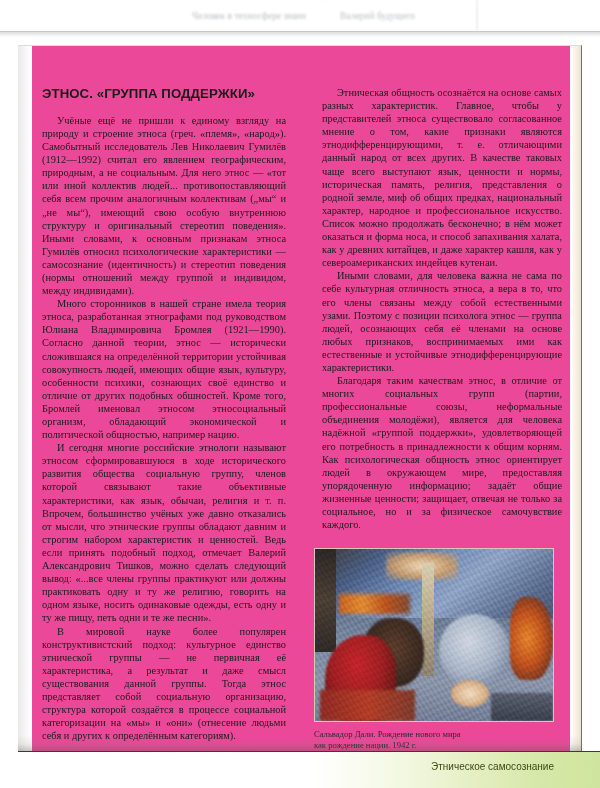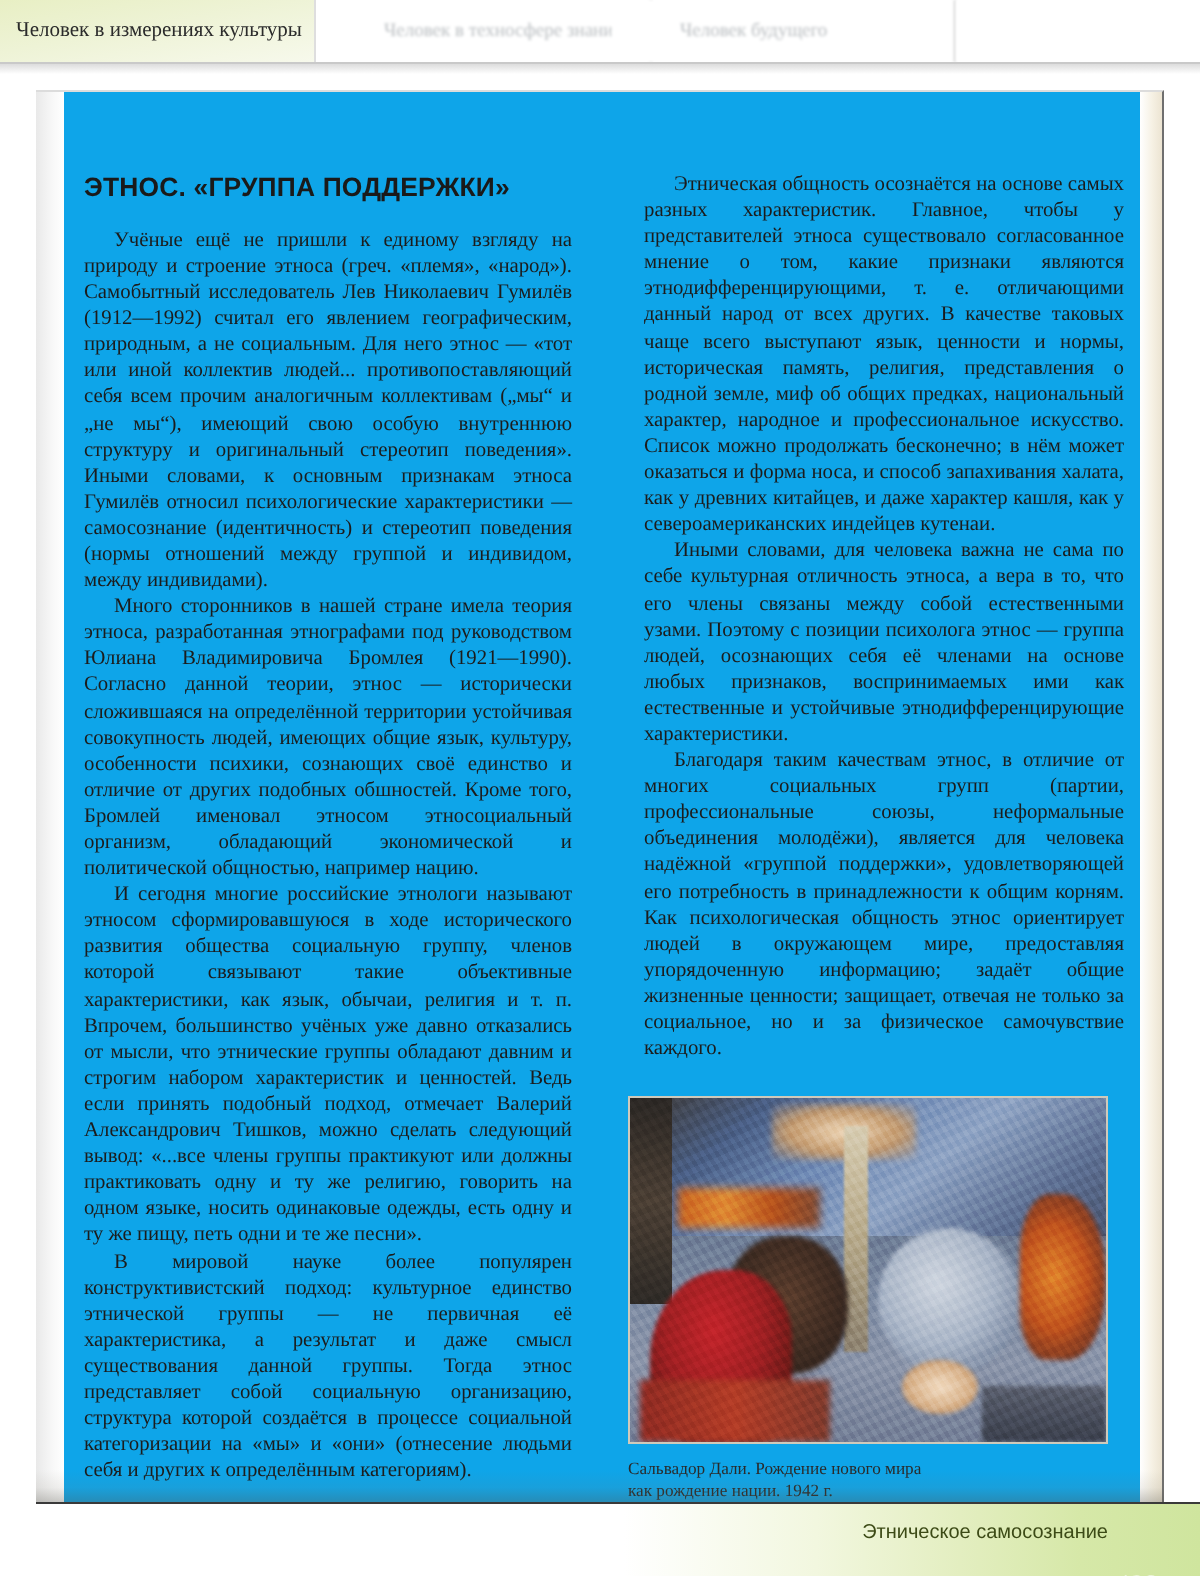--- a/index.html
+++ b/index.html
@@ -71,21 +71,21 @@
     background: linear-gradient(to bottom, rgba(140,140,140,.30), rgba(255,255,255,0));
   }
 
   
   #sheet {
     position: absolute;
     left: 18px;
     top: 45px;
     width: 564px;
     height: 706px;
-    background: #0ea5e9;
+    background: #ec4899;
     border-right: 1px solid #6f6f6f;
     border-top: 1px solid #dcdcdc;
     box-sizing: border-box;
   }
   
   #sheet-warm-edge {
     position: absolute;
     right: 0; top: 0;
     width: 11px; height: 100%;
     background: linear-gradient(to right, #ffffff 0%, #f6f1e4 55%, #ece4d2 100%);
@@ -277,28 +277,25 @@
     font-size: 14px;
     color: #ffffff;
     letter-spacing: .4px;
     margin-top: 28px;
   }
 </style>
 </head>
 <body>
 
 <div id="tabbar">
-  <div class="tab tab-active" id="tab1">
-    <span>Человек в измерениях культуры</span>
-  </div>
   <div class="tab tab-inactive" id="tab2">
     <span>Человек в техносфере знания</span>
   </div>
   <div class="tab tab-inactive" id="tab3">
-    <span>Человек будущего</span>
+    <span>Валерий будущего</span>
   </div>
   <div class="tab tab-inactive" id="tab4">
     <span></span>
   </div>
 </div>
 <div id="tabbar-rule"></div>
 <div id="tabbar-shadow"></div>
 
 <div id="sheet">
   <div id="sheet-gutter"></div>

